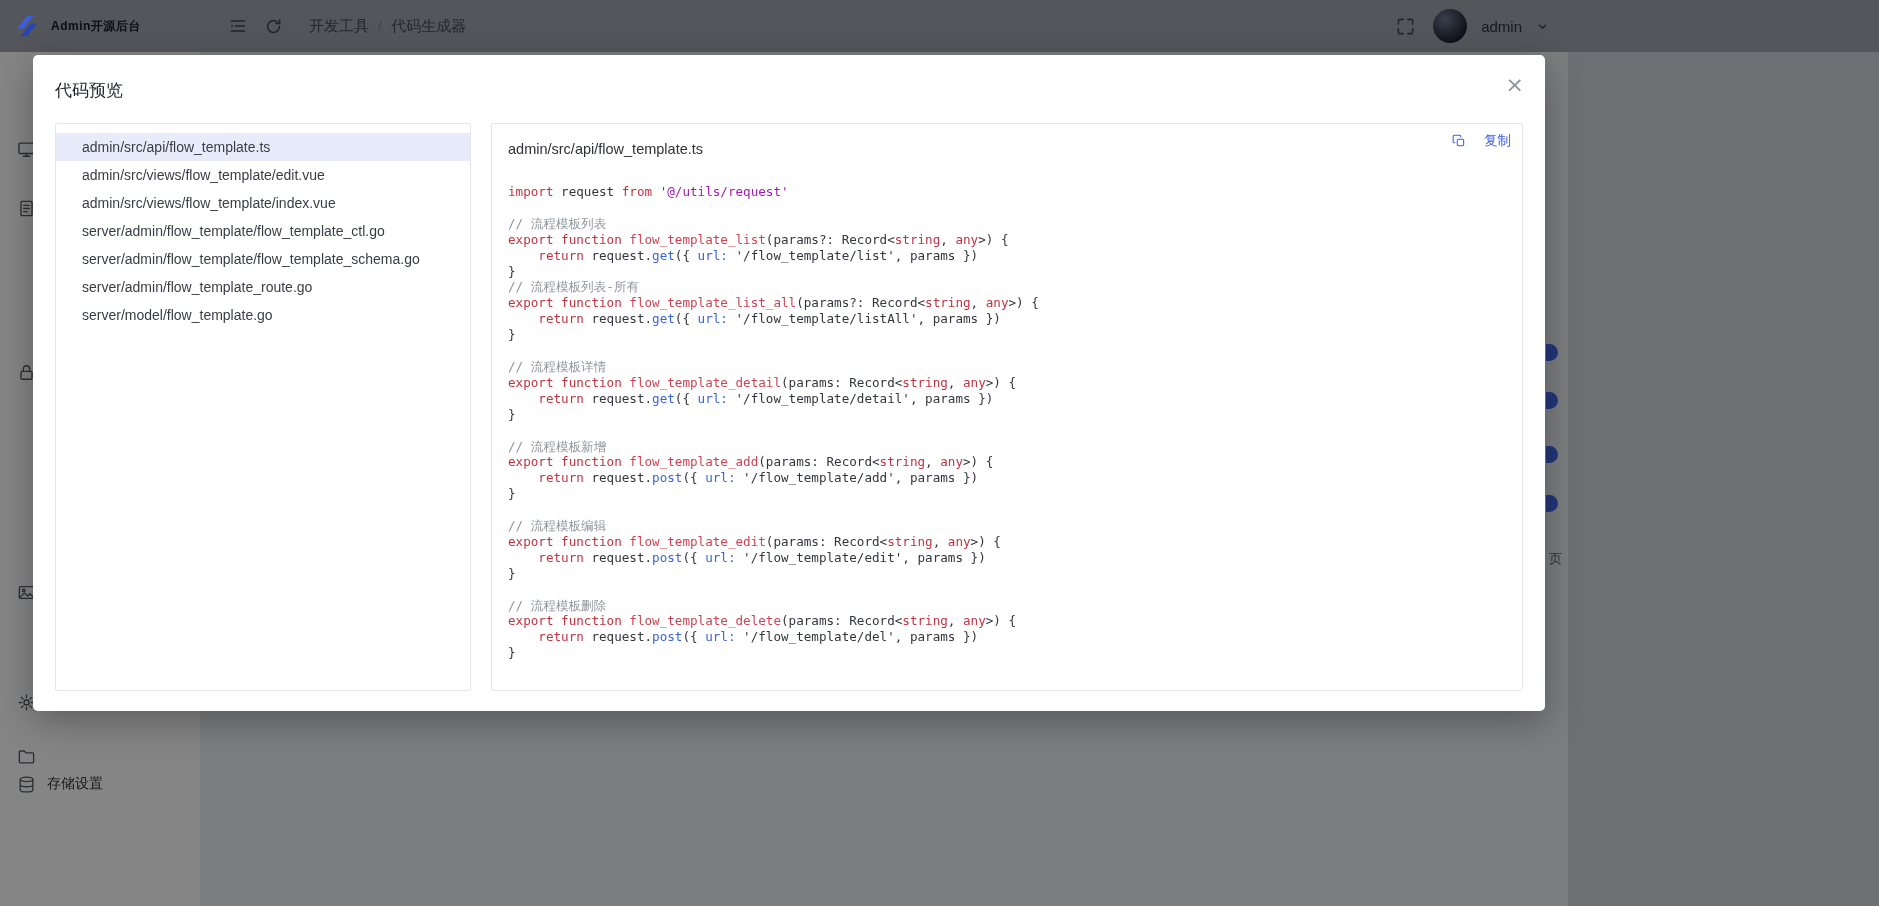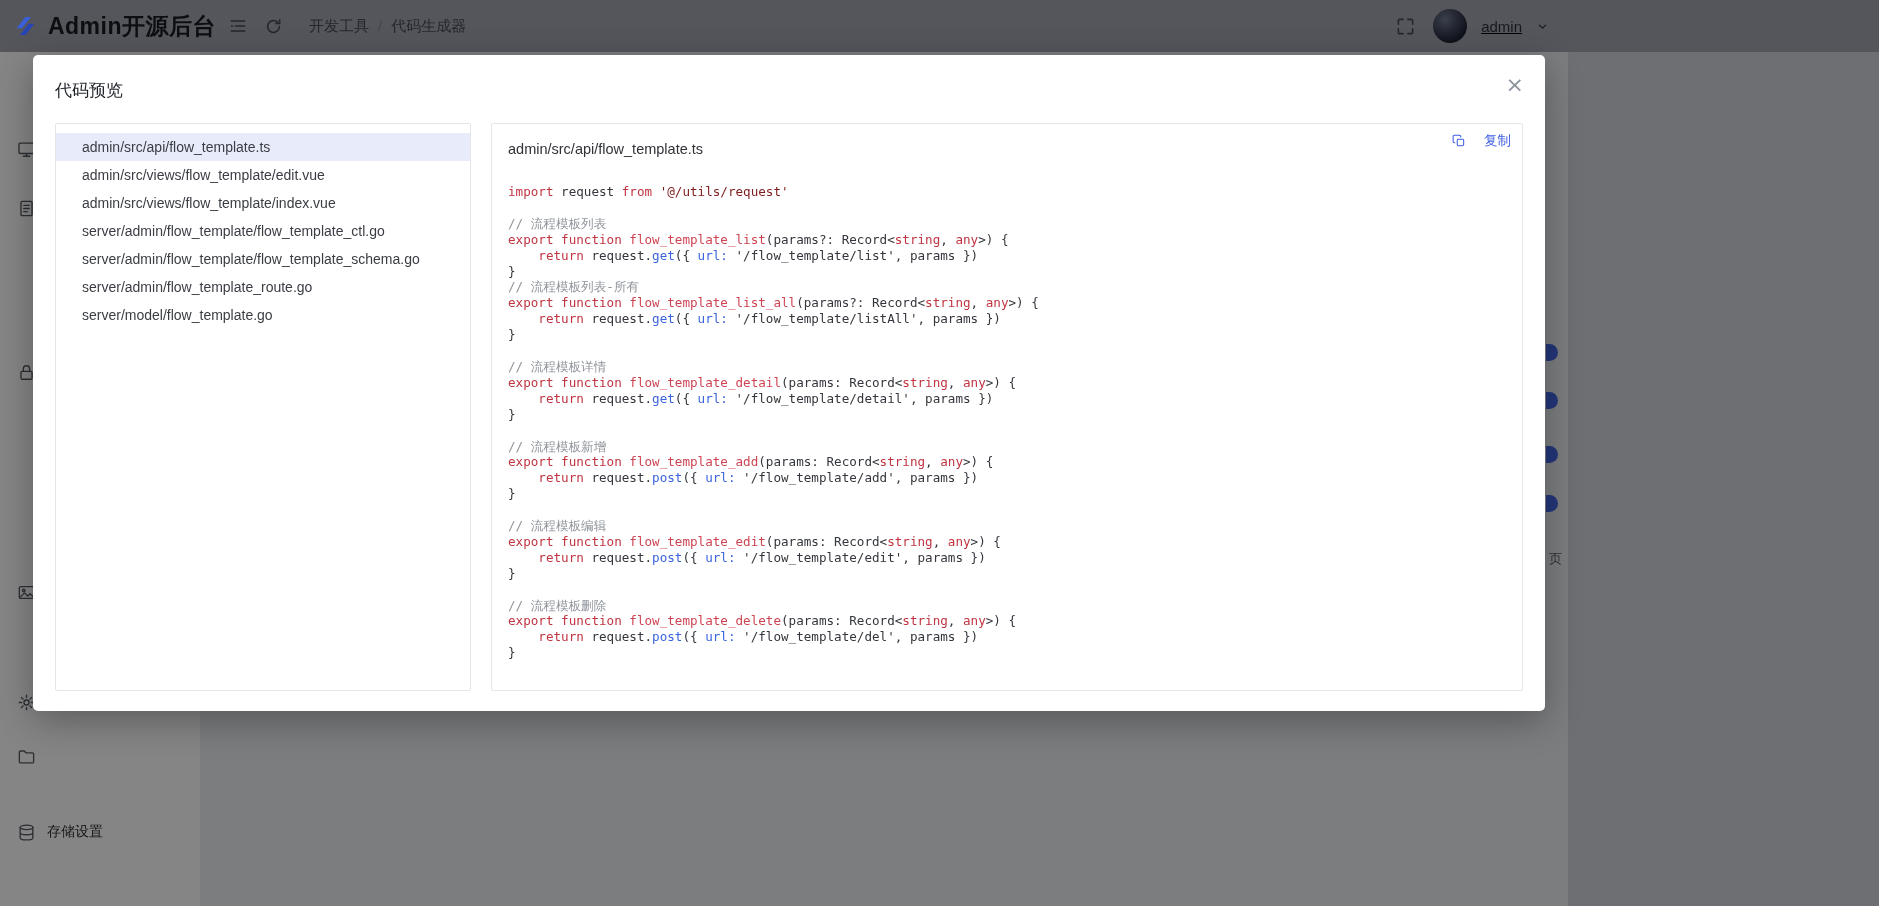--- a/index.html
+++ b/index.html
@@ -2,26 +2,26 @@
 <html><head>
 <meta charset="utf-8">
 <style>
   * { margin:0; padding:0; box-sizing:border-box; }
   html,body { width:1879px; height:906px; overflow:hidden; font-family:"Liberation Sans",sans-serif; background:#eef0f3; }
   .stage { position:relative; width:1879px; height:906px; }
 
   
   .topbar { position:absolute; top:0; left:0; right:0; height:52px; background:#54565c; display:flex; align-items:center; z-index:5; }
   .logo { display:flex; align-items:center; gap:9px; padding-left:12px; width:216px; cursor:pointer; }
-  .logo-text { font-size:23px; font-weight:bold; color:#0d0e12; letter-spacing:0.5px; white-space:nowrap;text-align:center; }
+  .logo-text { font-size:12px; font-weight:bold; color:#0d0e12; letter-spacing:0.5px; white-space:nowrap;text-align:center; }
   .tb-btn { background:none; border:none; cursor:pointer; padding:4px; margin-left:8px; display:flex; align-items:center; }
   .tb-ic { stroke:#24262b; fill:none; stroke-width:2; stroke-linecap:round; stroke-linejoin:round; }
   .breadcrumb { margin-left:22px; font-size:15px; color:#25272c; display:flex; gap:9px; align-items:flex-start; white-space:nowrap; }
   .breadcrumb .sep { color:#45474d; }
-  .tb-right { margin-left:auto; margin-right:330px; display:flex; align-items:center; gap:14px;text-decoration:underline; }
+  .tb-right { margin-left:auto; margin-right:330px; display:flex; align-items:center; gap:14px; }
   .avatar { width:34px; height:34px; border-radius:50%; background:radial-gradient(circle at 35% 30%, #3a3f4d, #10121a 72%); }
   .username { font-size:15px; color:#17191f; }
 
   
   .content { position:absolute; left:0; right:0; top:52px; bottom:0; background:#eef0f3; z-index:1; }
   .right-dark { position:absolute; left:1568px; top:0; bottom:0; right:0; background:#d2d5da; }
   .frag-switch { position:absolute; left:1546px; width:12px; height:17px; background:#4468e8; border-radius:0 9px 9px 0; }
   .frag-text { position:absolute; left:1549px; top:498px; font-size:13px; color:#5c6066; }
 
   .sidebar { position:absolute; top:52px; left:0; width:200px; bottom:0; background:#ffffff; z-index:2; }
@@ -45,21 +45,21 @@
   .code-panel { flex:1; border:1px solid #e4e6eb; border-radius:2px; position:relative; padding:17px 16px; overflow:hidden; background:#fff; }
   .code-filename { font-size:14.5px; color:#303238; }
   .copy-btn { position:absolute; top:8px; right:11px; display:flex; align-items:center; gap:18px; background:none; border:none;
               color:#3d5ee0; font-size:13.5px; cursor:pointer; font-family:"Liberation Sans",sans-serif; }
   .copy-ic { width:14px; height:14px; stroke:#3d5ee0; fill:none; stroke-width:1.8; stroke-linecap:round; stroke-linejoin:round; }
   .code-block { margin-top:27px; font-family:"DejaVu Sans Mono",monospace; font-size:12.6px; line-height:15.9px;
                 color:#33363c; white-space:pre; }
   .tok-k { color:#c13441; }
   .tok-f { color:#cf4453; }
   .tok-t { color:#c13441; }
-  .tok-s { color:#7f1d1d; }
+  .tok-s { color:#a21caf; }
   .tok-m { color:#3a64dd; }
   .tok-c { color:#8f949b; }
 </style>
 </head>
 <body>
 
 <div class="stage">
 
   <header class="topbar">
     <div class="logo">
@@ -139,21 +139,21 @@
         <svg viewBox="0 0 24 24" class="mi-icon">
           <circle cx="12" cy="12" r="3.2"></circle>
           <path d="M12 2.8v3M12 18.2v3M2.8 12h3M18.2 12h3M5.5 5.5l2.1 2.1M16.4 16.4l2.1 2.1M18.5 5.5l-2.1 2.1M7.6 16.4l-2.1 2.1"></path>
         </svg>
       </div>
       <div class="menu-item" style="top: 684px;">
         <svg viewBox="0 0 24 24" class="mi-icon">
           <path d="M3 6.5a1.5 1.5 0 0 1 1.5-1.5h4.8l2 2.4h8.2A1.5 1.5 0 0 1 21 8.9v9.6a1.5 1.5 0 0 1-1.5 1.5h-15A1.5 1.5 0 0 1 3 18.5z"></path>
         </svg>
       </div>
-      <div class="menu-item" style="top: 760px;">
+      <div class="menu-item" style="top: 712px;">
         <svg viewBox="0 0 24 24" class="mi-icon">
           <ellipse cx="12" cy="5.5" rx="8" ry="2.8"></ellipse>
           <path d="M4 5.5v13c0 1.6 3.6 2.9 8 2.9s8-1.3 8-2.9v-13M4 12c0 1.6 3.6 2.9 8 2.9s8-1.3 8-2.9"></path>
         </svg>
         <span class="mi-label">存储设置</span>
       </div>
     </aside>
 
   <div class="overlay"></div>
 

